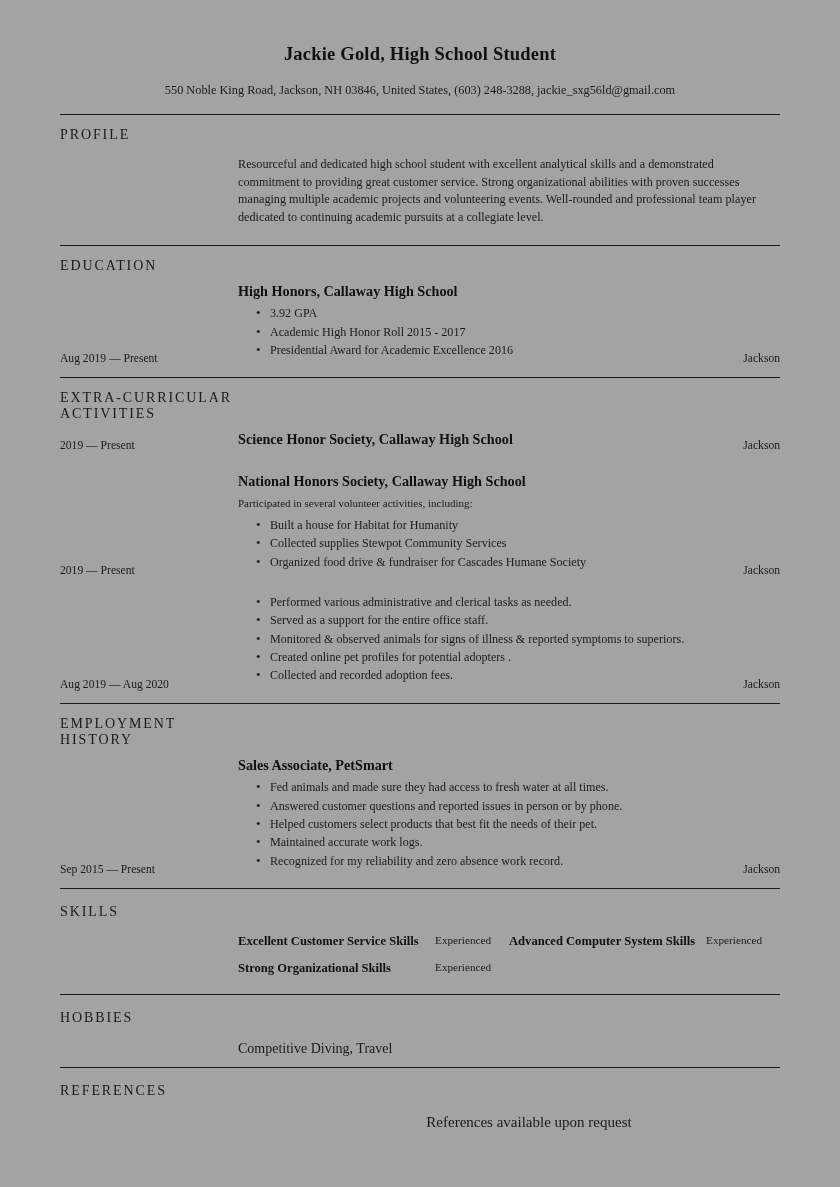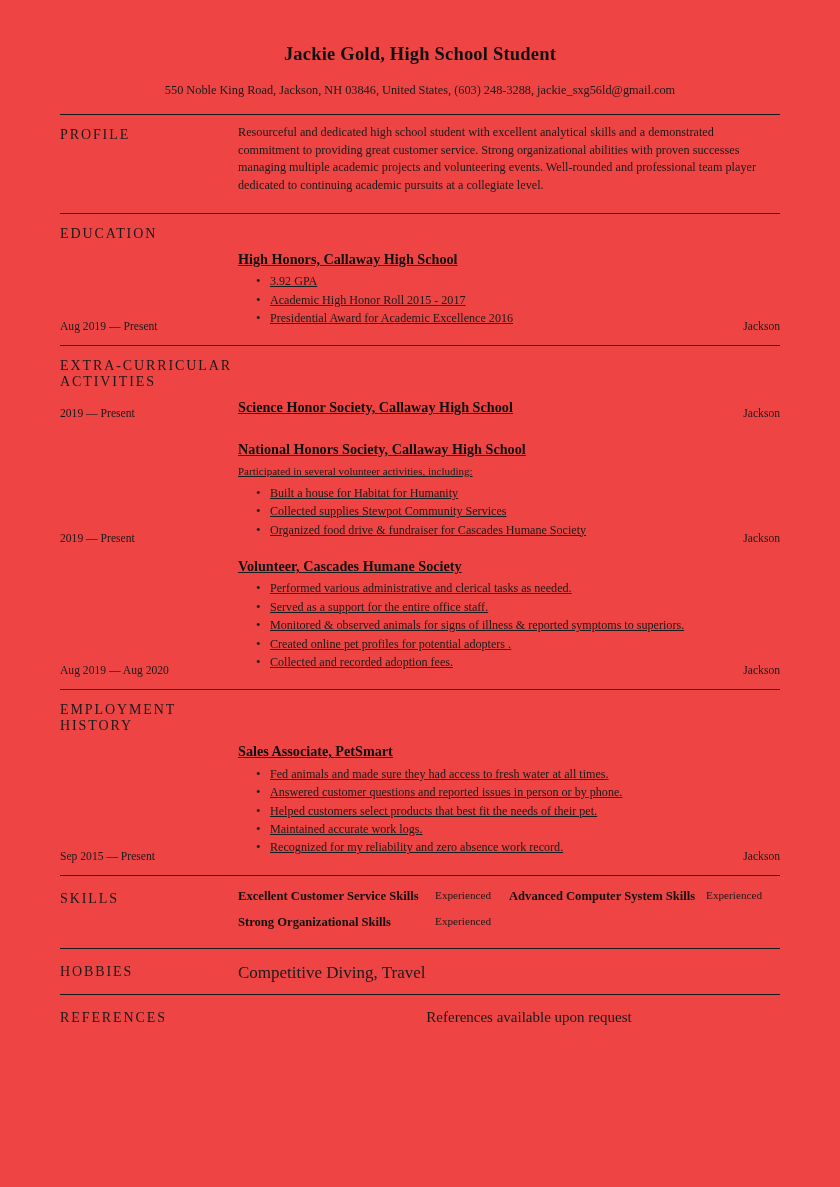--- a/index.html
+++ b/index.html
@@ -13,21 +13,21 @@
     font-family: "Liberation Serif", "DejaVu Serif", serif;
     color: #1a1a1a;
     position: relative;
     overflow: hidden;
   }
   .page {
     width: 840px;
     height: 1187px;
     box-sizing: border-box;
     padding: 36px 60px 0 60px;
-    background: #ef4444;
+    background: #a3a3a3;
   }
 
   
   .doc-header {
     text-align: center;
     padding-top: 8px;
   }
   .doc-name {
     font-size: 18.5px;
     font-weight: bold;
@@ -63,20 +63,21 @@
     width: 178px;
     flex: 0 0 178px;
     font-size: 14px;
     letter-spacing: 1.9px;
     text-transform: uppercase;
     color: #1a1a1a;
     padding-top: 3px;
   }
   .section-body {
     flex: 1 1 auto;
+    margin-top: 32px;
   }
 
   
   .profile-text {
     font-size: 12.2px;
     line-height: 1.45;
     color: #1a1a1a;
     text-align: left;
     max-width: 540px;
   }
@@ -90,21 +91,20 @@
   .entry-date {
     width: 178px;
     flex: 0 0 178px;
     font-size: 11.6px;
     color: #1a1a1a;
     padding-top: 6px;
   }
   .entry-main {
     flex: 1 1 auto;
     padding-right: 10px;
-    text-decoration: underline;
   }
   .entry-title {
     font-size: 14.2px;
     font-weight: bold;
     color: #111;
     margin: 0 0 3px 0;
     line-height: 1.3;
   }
   .entry-loc {
     width: 76px;
@@ -166,21 +166,21 @@
   .skill-level {
     font-size: 11.2px;
     color: #1a1a1a;
     white-space: nowrap;
     padding-left: 10px;
     padding-top: 1px;
   }
 
   
   .hobbies-text {
-    font-size: 17px;
+    font-size: 14px;
     line-height: 1.45;
   }
 
   
   .references-text {
     font-size: 15px;
     text-align: center;
     padding-left: 40px;
     padding-top: 2px;
   }
@@ -254,21 +254,20 @@
       </ul>
     </div>
     <div class="entry-loc">Jackson</div>
   </div>
 
   <div class="block-gap-sm"></div>
 
   <div class="entry">
     <div class="entry-date">Aug 2019 — Aug 2020</div>
     <div class="entry-main">
-      <div class="entry-title">Volunteer, Cascades Humane Society</div>
       <ul class="bullets">
         <li>Performed various administrative and clerical tasks as needed.</li>
         <li>Served as a support for the entire office staff.</li>
         <li>Monitored &amp; observed animals for signs of illness &amp; reported symptoms to superiors.</li>
         <li>Created online pet profiles for potential adopters .</li>
         <li>Collected and recorded adoption fees.</li>
       </ul>
     </div>
     <div class="entry-loc">Jackson</div>
   </div>

